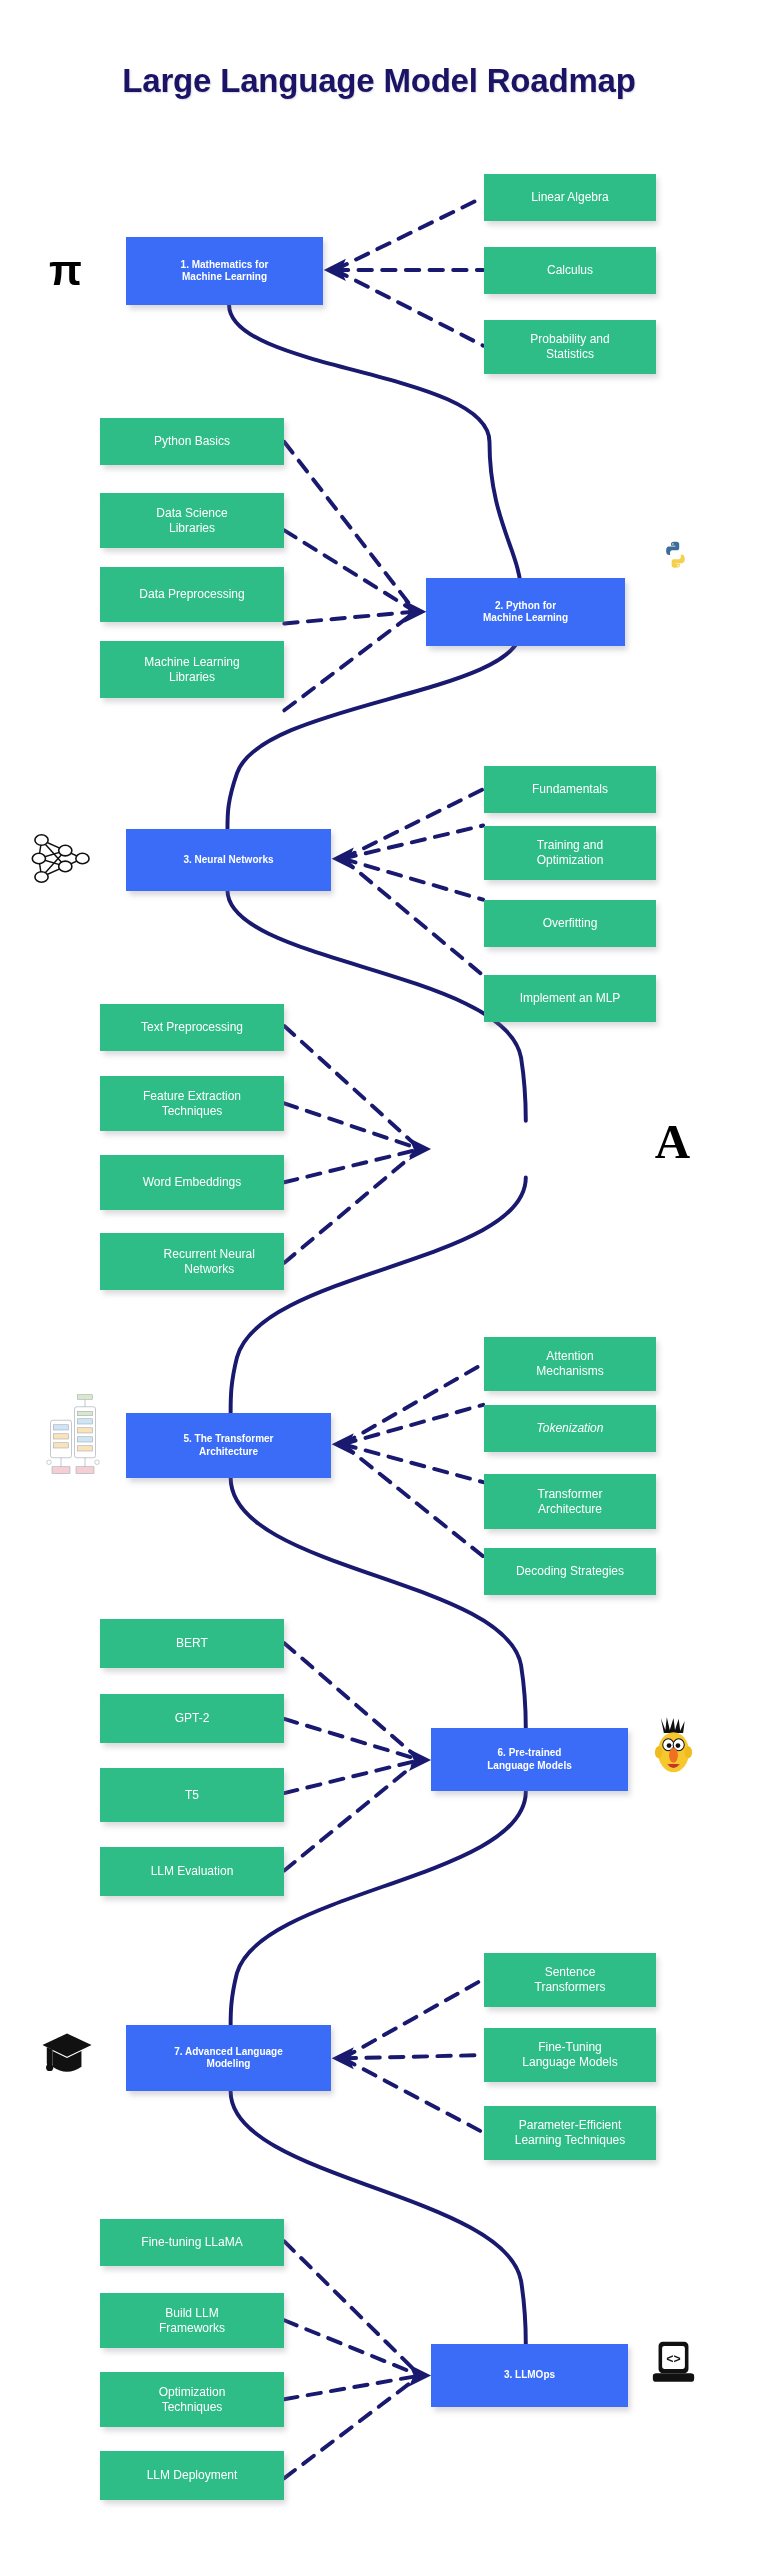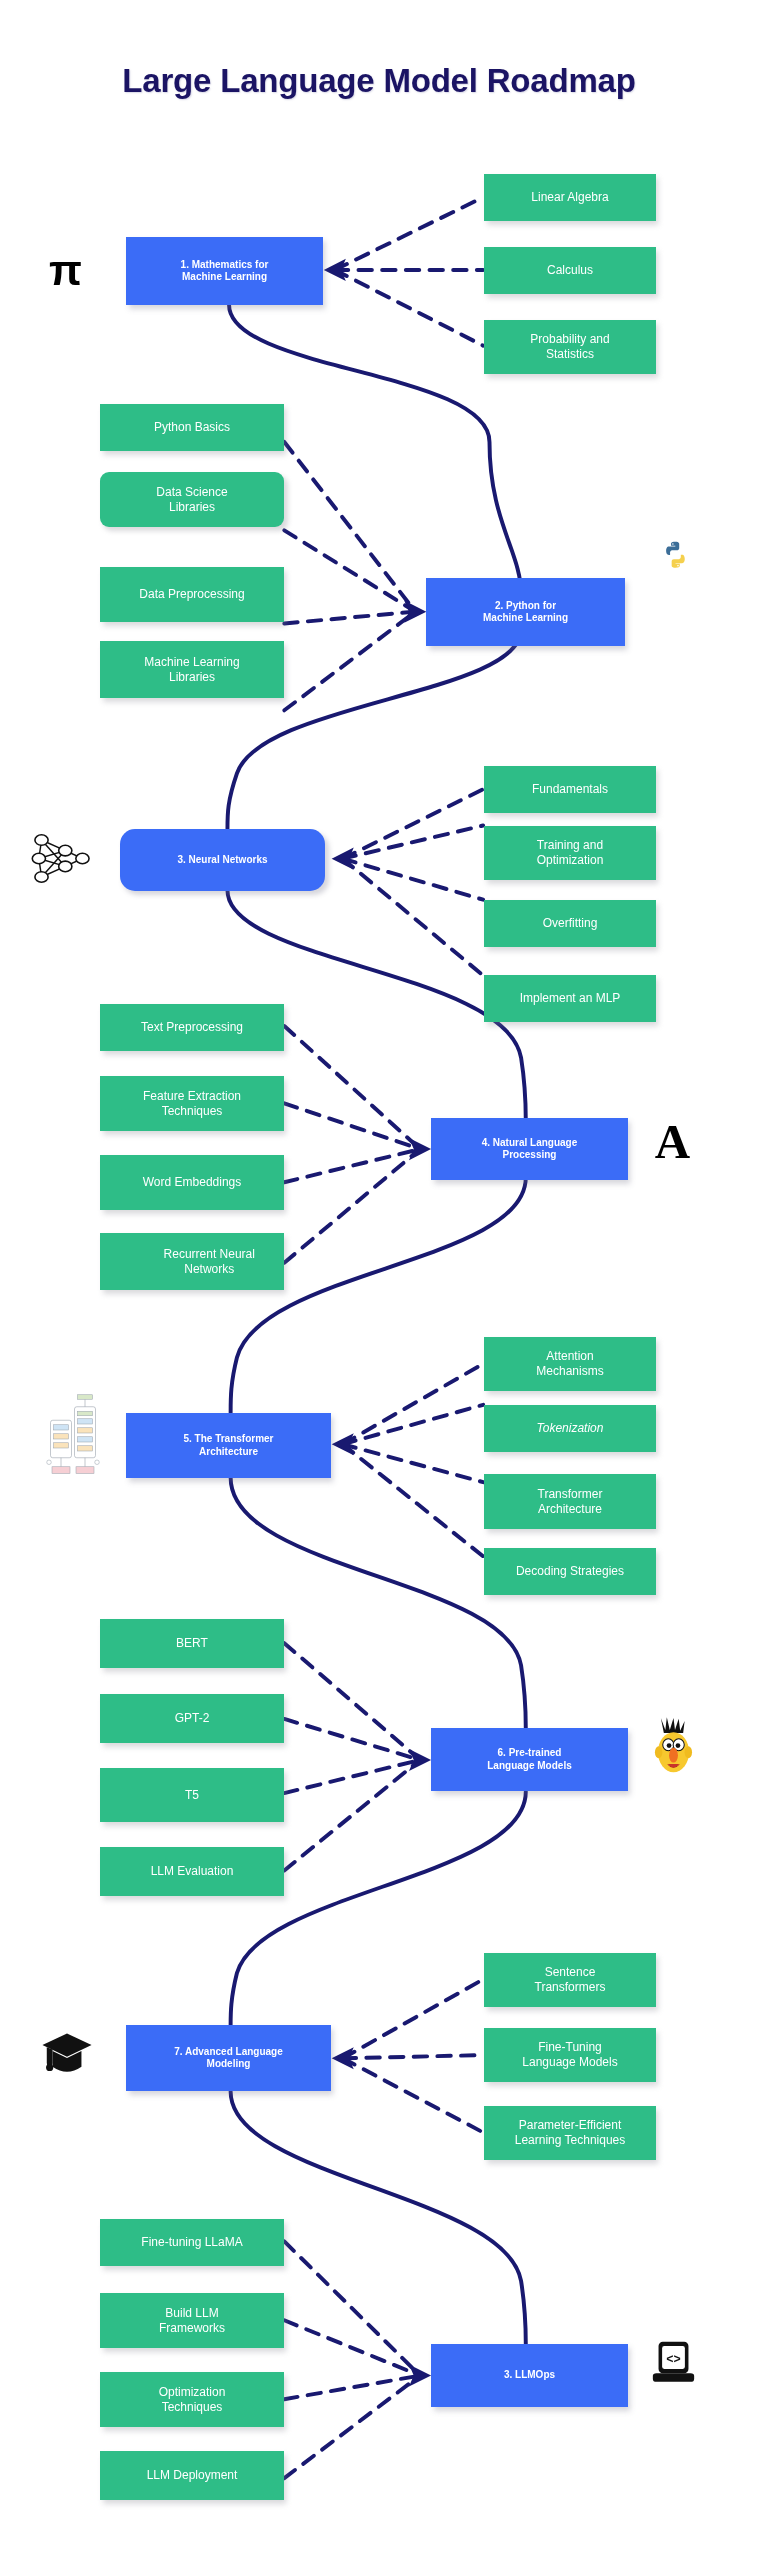--- a/index.html
+++ b/index.html
@@ -135,24 +135,24 @@
   <div class="side-icon" style="left:652px;top:535px;width:47px;height:49px;">
     <svg viewBox="0 0 64 64" width="39" height="39" xmlns="http://www.w3.org/2000/svg">
       <path fill="#3c6e98" d="M31.6 3c-7.4 0-6.9 3.2-6.9 3.2v3.3h7v1H21.3s-4.7-.5-4.7 6.9c0 7.4 4.1 7.1 4.1 7.1h2.4v-3.4s-.1-4.1 4.1-4.1h7s3.9.1 3.9-3.8V6.9S38.7 3 31.6 3zm-3.9 2.2c.7 0 1.3.6 1.3 1.3 0 .7-.6 1.3-1.3 1.3-.7 0-1.3-.6-1.3-1.3 0-.7.6-1.3 1.3-1.3z"></path>
       <path fill="#f5d04d" d="M32.2 45.6c7.4 0 6.9-3.2 6.9-3.2v-3.3h-7v-1h10.4s4.7.5 4.7-6.9c0-7.4-4.1-7.1-4.1-7.1h-2.4v3.4s.1 4.1-4.1 4.1h-7s-3.9-.1-3.9 3.8v6.3s-.6 3.9 6.5 3.9zm3.9-2.2c-.7 0-1.3-.6-1.3-1.3 0-.7.6-1.3 1.3-1.3.7 0 1.3.6 1.3 1.3 0 .7-.6 1.3-1.3 1.3z"></path>
     </svg>
   </div>
   <div class="main-node" style="left:426px;top:578px;width:199px;height:68px;">
     <span><span>2. Python for</span><br>
           <span>Machine Learning</span></span>
   </div>
-  <div class="leaf-node" style="left:100px;top:404px;width:184px;height:47px;">
+  <div class="leaf-node" style="left:100px;top:418px;width:184px;height:47px;">
     <span>Python Basics</span>
   </div>
-  <div class="leaf-node" style="left:100px;top:472px;width:184px;height:55px;border-radius:9px;">
+  <div class="leaf-node" style="left:100px;top:493px;width:184px;height:55px;">
     <span><span>Data Science</span><br>
           <span>Libraries</span></span>
   </div>
   <div class="leaf-node" style="left:100px;top:567px;width:184px;height:55px;">
     <span>Data Preprocessing</span>
   </div>
   <div class="leaf-node" style="left:100px;top:641px;width:184px;height:57px;">
     <span><span>Machine Learning</span><br>
           <span>Libraries</span></span>
   </div>
@@ -174,42 +174,38 @@
       <g fill="#fff" stroke="#111" stroke-width="2.4">
         <ellipse cx="22" cy="22" rx="10" ry="8"></ellipse>
         <ellipse cx="18" cy="50" rx="10" ry="8"></ellipse>
         <ellipse cx="22" cy="78" rx="10" ry="8"></ellipse>
         <ellipse cx="58" cy="38" rx="10" ry="8"></ellipse>
         <ellipse cx="58" cy="62" rx="10" ry="8"></ellipse>
         <ellipse cx="84" cy="50" rx="10" ry="8"></ellipse>
       </g>
     </svg>
   </div>
-  <div class="main-node" style="left:120px;top:829px;width:205px;height:62px;border-radius:15px;">
+  <div class="main-node" style="left:126px;top:829px;width:205px;height:62px;">
     <span>3. Neural Networks</span>
   </div>
   <div class="leaf-node" style="left:484px;top:766px;width:172px;height:47px;">
     <span>Fundamentals</span>
   </div>
   <div class="leaf-node" style="left:484px;top:826px;width:172px;height:54px;">
     <span><span>Training and</span><br>
           <span>Optimization</span></span>
   </div>
   <div class="leaf-node" style="left:484px;top:900px;width:172px;height:47px;">
     <span>Overfitting</span>
   </div>
   <div class="leaf-node" style="left:484px;top:975px;width:172px;height:47px;">
     <span>Implement an MLP</span>
   </div>
 
   <div class="side-icon glyph-icon" style="left:649px;top:1114px;width:47px;height:55px;font-size:49px;font-family:'Liberation Serif',serif;">A</div>
-  <div class="main-node" style="left:431px;top:1118px;width:197px;height:62px;">
-    <span><span>4.  Natural Language</span><br>
-          <span>Processing</span></span>
-  </div>
   <div class="leaf-node" style="left:100px;top:1004px;width:184px;height:47px;">
     <span>Text Preprocessing</span>
   </div>
   <div class="leaf-node" style="left:100px;top:1076px;width:184px;height:55px;">
     <span><span>Feature Extraction</span><br>
           <span>Techniques</span></span>
   </div>
   <div class="leaf-node" style="left:100px;top:1155px;width:184px;height:55px;">
     <span>Word Embeddings</span>
   </div>

